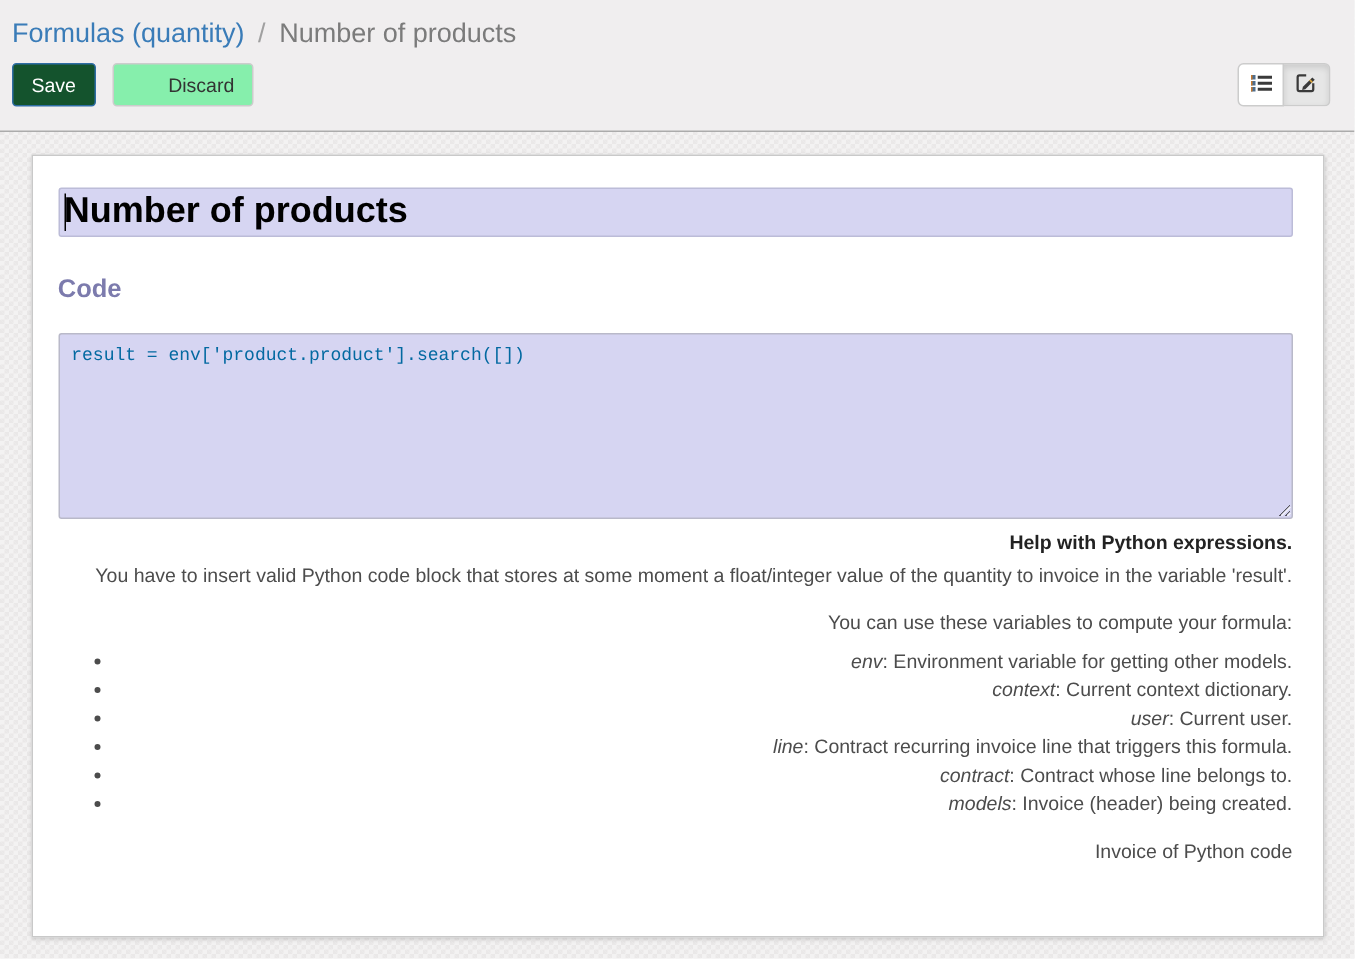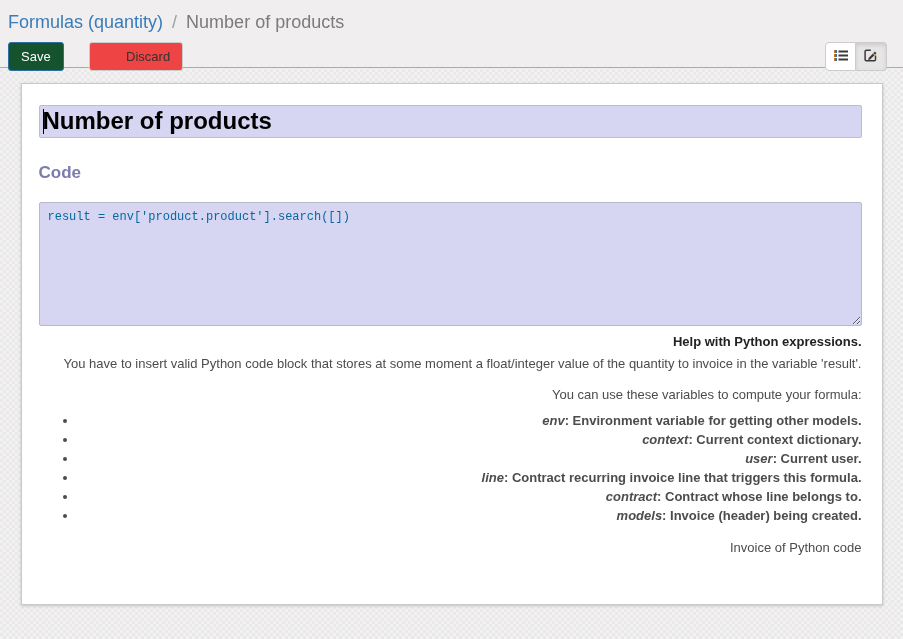--- a/index.html
+++ b/index.html
@@ -15,39 +15,39 @@
     background-position: 0 0, 3px 3px;
     background-size: 6px 6px;
     overflow: hidden;
   }
 
   
   .control-panel {
     background: #f0eeef;
     border-bottom: 1px solid #ababab;
     padding: 9px 16px 10px 8px;
-    height: 68px;
+    height: 88px;
   }
   .breadcrumb { font-size: 18px; line-height: 22px; margin: 2px 0 9px 0; white-space: nowrap; }
   .breadcrumb a.bc-link { color: #3a7cb8; text-decoration: none; cursor: pointer; }
   .bc-sep { color: #a0a0a0; margin: 0 4px; }
   .bc-current { color: #7b7b7b; }
 
   .cp-row2 { display: flex; justify-content: space-between; align-items: flex-start; }
   .btn {
     display: inline-block;
     font-family: "Liberation Sans", sans-serif;
     font-size: 13px; line-height: 17px;
     padding: 5px 12px;
     border-radius: 3px;
     border: 1px solid transparent;
     cursor: pointer;
   }
   .btn-primary { background: #14532d; border-color: #2e6da4; color: #ffffff; }
-  .btn-default { background: #ef4444; border-color: #cccccc; color: #333333; margin-left: 21px; padding-left: 36px; }
+  .btn-default { background: #86efac; border-color: #cccccc; color: #333333; margin-left: 7px; padding-left: 36px; }
 
   .view-switcher { display: inline-flex; }
   .vs-btn {
     width: 31px; height: 29px;
     background: #ffffff;
     border: 1px solid #cccccc;
     display: inline-flex; align-items: center; justify-content: center;
     cursor: pointer; padding: 0;
   }
   .vs-btn.first { border-radius: 4px 0 0 4px; }
@@ -96,21 +96,21 @@
     padding: 7px 8px;
     resize: both;
     outline: none;
     display: block;
   }
 
   .help { margin-top: 6px; font-size: 13px; text-align: right; }
   .help-heading { font-weight: bold; color: #222222; font-size: 13px; margin: 0 0 0 0; line-height: 20px; }
   .help p { margin: 3px 0 14px 0; line-height: 17px; color: #4c4c4c; }
   .help .vars-intro { margin: 13px 0 10px 0; }
-  .help ul { margin: 0 0 14px 0; padding-left: 39px; list-style: disc; font-weight: bold; }
+  .help ul { margin: 0 0 14px 0; padding-left: 39px; list-style: disc; }
   .help li { margin: 0 0 4px 0; line-height: 15px; color: #4c4c4c; }
   .var-term { font-style: italic; }
   .example-label { margin: 16px 0 10px 0 !important; }
   .code-pill {
     display: inline-block;
     font-family: "Liberation Mono", "DejaVu Sans Mono", monospace;
     font-size: 12px;
     color: #c7254e;
     background: #f9f2f4;
     border-radius: 4px;

